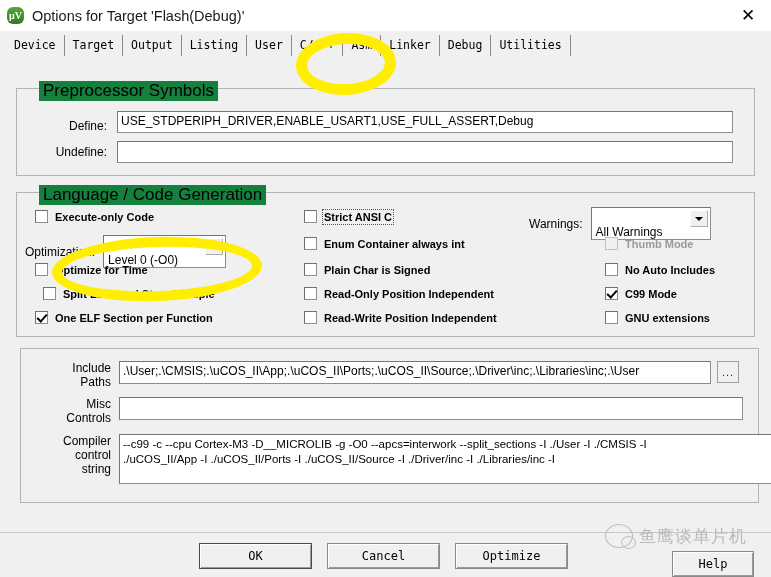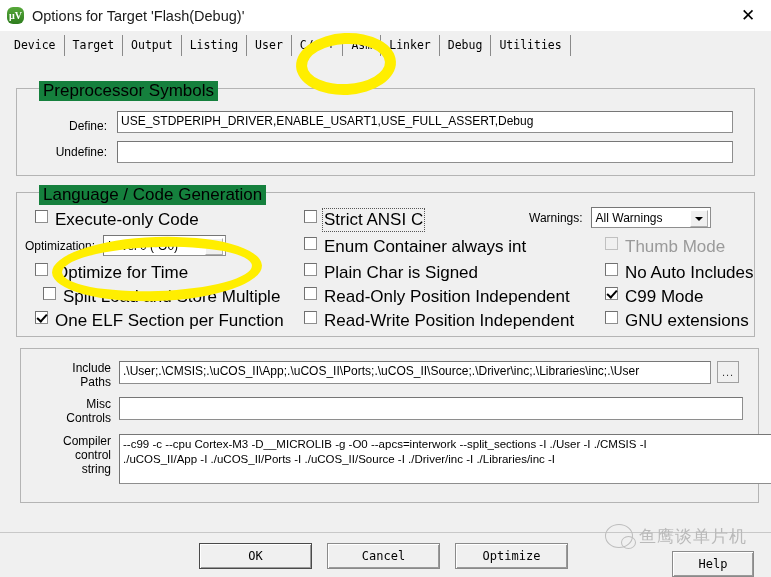--- a/index.html
+++ b/index.html
@@ -140,22 +140,24 @@
     font-family: "Liberation Sans", sans-serif;
   }
 
   
   #grp-lang {
     left: 16px; top: 136px; width: 739px; height: 145px;
   }
   .chk-row {
     position: absolute;
     display: flex;
-    white-space: nowrap;
-    font-size: 17px;
+    align-items: center;
+    white-space: nowrap;
+    font-size: 11px;
+    font-weight: bold;
   }
   .checkbox {
     width: 13px; height: 13px;
     border: 1px solid #8e8e8e;
     border-top-color: #707070;
     border-left-color: #707070;
     background: #ffffff;
     box-sizing: border-box;
     margin-right: 7px;
     position: relative;
@@ -179,23 +181,23 @@
     outline: 1px dotted #555;
     outline-offset: 1px;
   }
 
   .combo {
     border: 1px solid #8e8e8e;
     border-top-color: #767676;
     border-left-color: #767676;
     background: #ffffff;
     box-sizing: border-box;
-    height: 21px;
-    display: flex;
-    align-items: center;
+    height: 33px;
+    display: flex;
+    align-items: flex-end;
     position: relative;
     font-size: 12px;
     padding-left: 4px;
   }
   .combo .arrowbtn {
     position: absolute;
     right: 2px; top: 2px;
     width: 16px; height: 15px;
     background: #f0f0f0;
     border: 1px solid #adadad;

